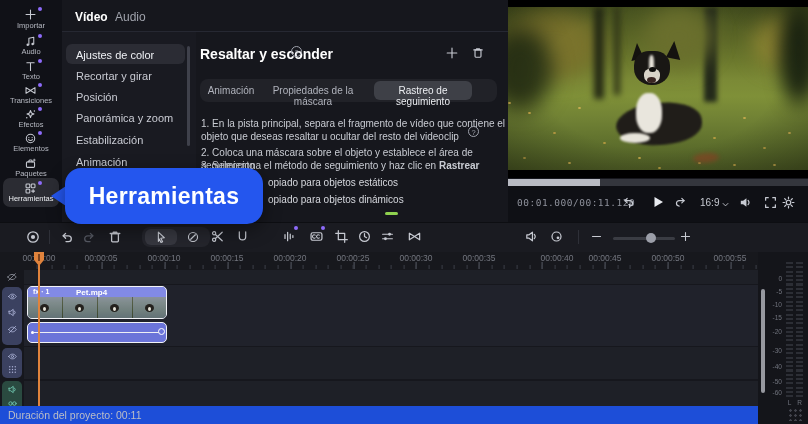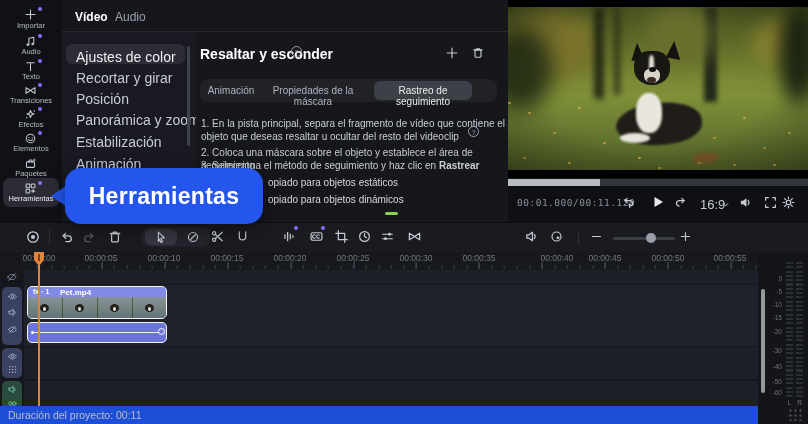--- a/index.html
+++ b/index.html
@@ -7,21 +7,21 @@
   .abs{position:absolute;}
   .ic{position:absolute;stroke:#c7cad2;fill:none;stroke-width:1.3;stroke-linecap:round;stroke-linejoin:round;}
   .txt{position:absolute;color:#c9cbd3;}
   
   .sidebar{position:absolute;left:0;top:0;width:62px;height:222px;background:#101117;}
   .sb-label{position:absolute;left:0;width:62px;text-align:center;font-size:7.5px;color:#b6b9c2;}
   .sb-dot{position:absolute;width:4px;height:4px;border-radius:50%;background:#8d6bfa;}
   
   .tabstrip{position:absolute;left:62px;top:0;width:446px;height:32px;background:#16171d;border-bottom:1px solid #262832;box-sizing:border-box;}
   .optpanel{position:absolute;left:62px;top:32px;width:134px;height:190px;background:#191a21;}
-  .opt{position:absolute;left:76px;font-size:14px;color:#c9cbd3;white-space:nowrap;}
+  .opt{position:absolute;left:76px;font-size:11px;color:#c9cbd3;white-space:nowrap;}
   .optsel{position:absolute;left:66px;top:44px;width:119px;height:20px;background:#2b2c34;border-radius:6px;}
   .main{position:absolute;left:196px;top:32px;width:312px;height:190px;background:#16171d;}
   .qcircle{position:absolute;width:11px;height:11px;border:1px solid #9ea1ab;border-radius:50%;color:#9ea1ab;font-size:7.5px;text-align:center;line-height:11px;box-sizing:border-box;}
   .mtabbar{position:absolute;left:200px;top:79px;width:297px;height:23px;background:#212228;border-radius:8px;}
   .mtab{position:absolute;top:85px;font-size:10px;color:#b0b3bc;text-align:center;}
   .mtabpill{position:absolute;left:374px;top:81px;width:98px;height:19px;background:#3e4047;border-radius:6px;}
   .instr{position:absolute;font-size:10px;line-height:13px;color:#c9ccd3;}
   
   .pv{position:absolute;left:508px;top:0;width:300px;height:178px;background:#000;overflow:hidden;}
   .pvb{position:absolute;border-radius:50%;}
@@ -211,21 +211,21 @@
       <path d="M6.6 3.6L4.2 6l2.4 2.4"></path>
       <path d="M8.2 10.4l1-.6v3.4" stroke-width="1.1"></path>
     </svg>
   <svg class="ic" style="left:650px;top:194px" width="16" height="16" viewBox="0 0 16 16">
       <path d="M4.5 3v10L13 8z" fill="#e9ebf0" stroke="none"></path>
     </svg>
   <svg class="ic" style="left:673px;top:195px" width="15" height="15" viewBox="0 0 16 16">
       <path d="M11.8 6H6.6a2.9 2.9 0 1 0 0 5.8"></path>
       <path d="M9.4 3.6L11.8 6 9.4 8.4"></path>
     </svg>
-  <span class="txt" style="left:700px;top:197px;font-size:13px;color:#c6c9d1;">16:9</span>
+  <span class="txt" style="left:700px;top:197px;font-size:10px;color:#c6c9d1;">16:9</span>
   <svg class="ic" style="left:720px;top:199px" width="11" height="11" viewBox="0 0 16 16">
       <path d="M4.5 6.5L8 10l3.5-3.5"></path>
     </svg>
   <svg class="ic" style="left:738px;top:195px" width="15" height="15" viewBox="0 0 16 16">
       <path d="M3 6.2v3.6h2.4L9 12.6V3.4L5.4 6.2H3z" fill="#c7cad2" stroke="none"></path>
       <path d="M10.8 5.8a3 3 0 0 1 0 4.4"></path>
     </svg>
   <svg class="ic" style="left:763px;top:195px" width="15" height="15" viewBox="0 0 16 16">
       <path d="M2.8 5.6V2.8h2.8M13.2 5.6V2.8h-2.8M2.8 10.4v2.8h2.8M13.2 10.4v2.8h-2.8"></path>
     </svg>
@@ -377,21 +377,21 @@
       <path d="M11 5.8a3 3 0 0 1 0 4.4"></path>
     </svg>
   <svg class="ic" style="left:6.5px;top:398px;stroke:#6fc6ae;" width="11" height="11" viewBox="0 0 16 16">
       <circle cx="5.2" cy="8" r="2.5"></circle>
       <circle cx="10.8" cy="8" r="2.5"></circle>
     </svg>
 
   <div class="clip1">
     <div class="abs" style="left:0;top:0;width:137px;height:10px;background:#828ae6;"></div>
     <span class="abs" style="left:5px;top:1px;font-size:7px;font-weight:bold;color:#fff;white-space:nowrap;">fx · 1</span>
-    <span class="abs" style="left:32px;top:1px;font-size:8px;font-weight:bold;color:#fff;white-space:nowrap;">Pet.mp4</span>
+    <span class="abs" style="left:48px;top:1px;font-size:8px;font-weight:bold;color:#fff;white-space:nowrap;">Pet.mp4</span>
     <div class="thumb" style="left:0">
         <div class="tdog"></div>
         <div class="tdogw"></div>
       </div>
     <div class="thumb" style="left:35px">
         <div class="tdog"></div>
         <div class="tdogw"></div>
       </div>
     <div class="thumb" style="left:70px">
         <div class="tdog"></div>

